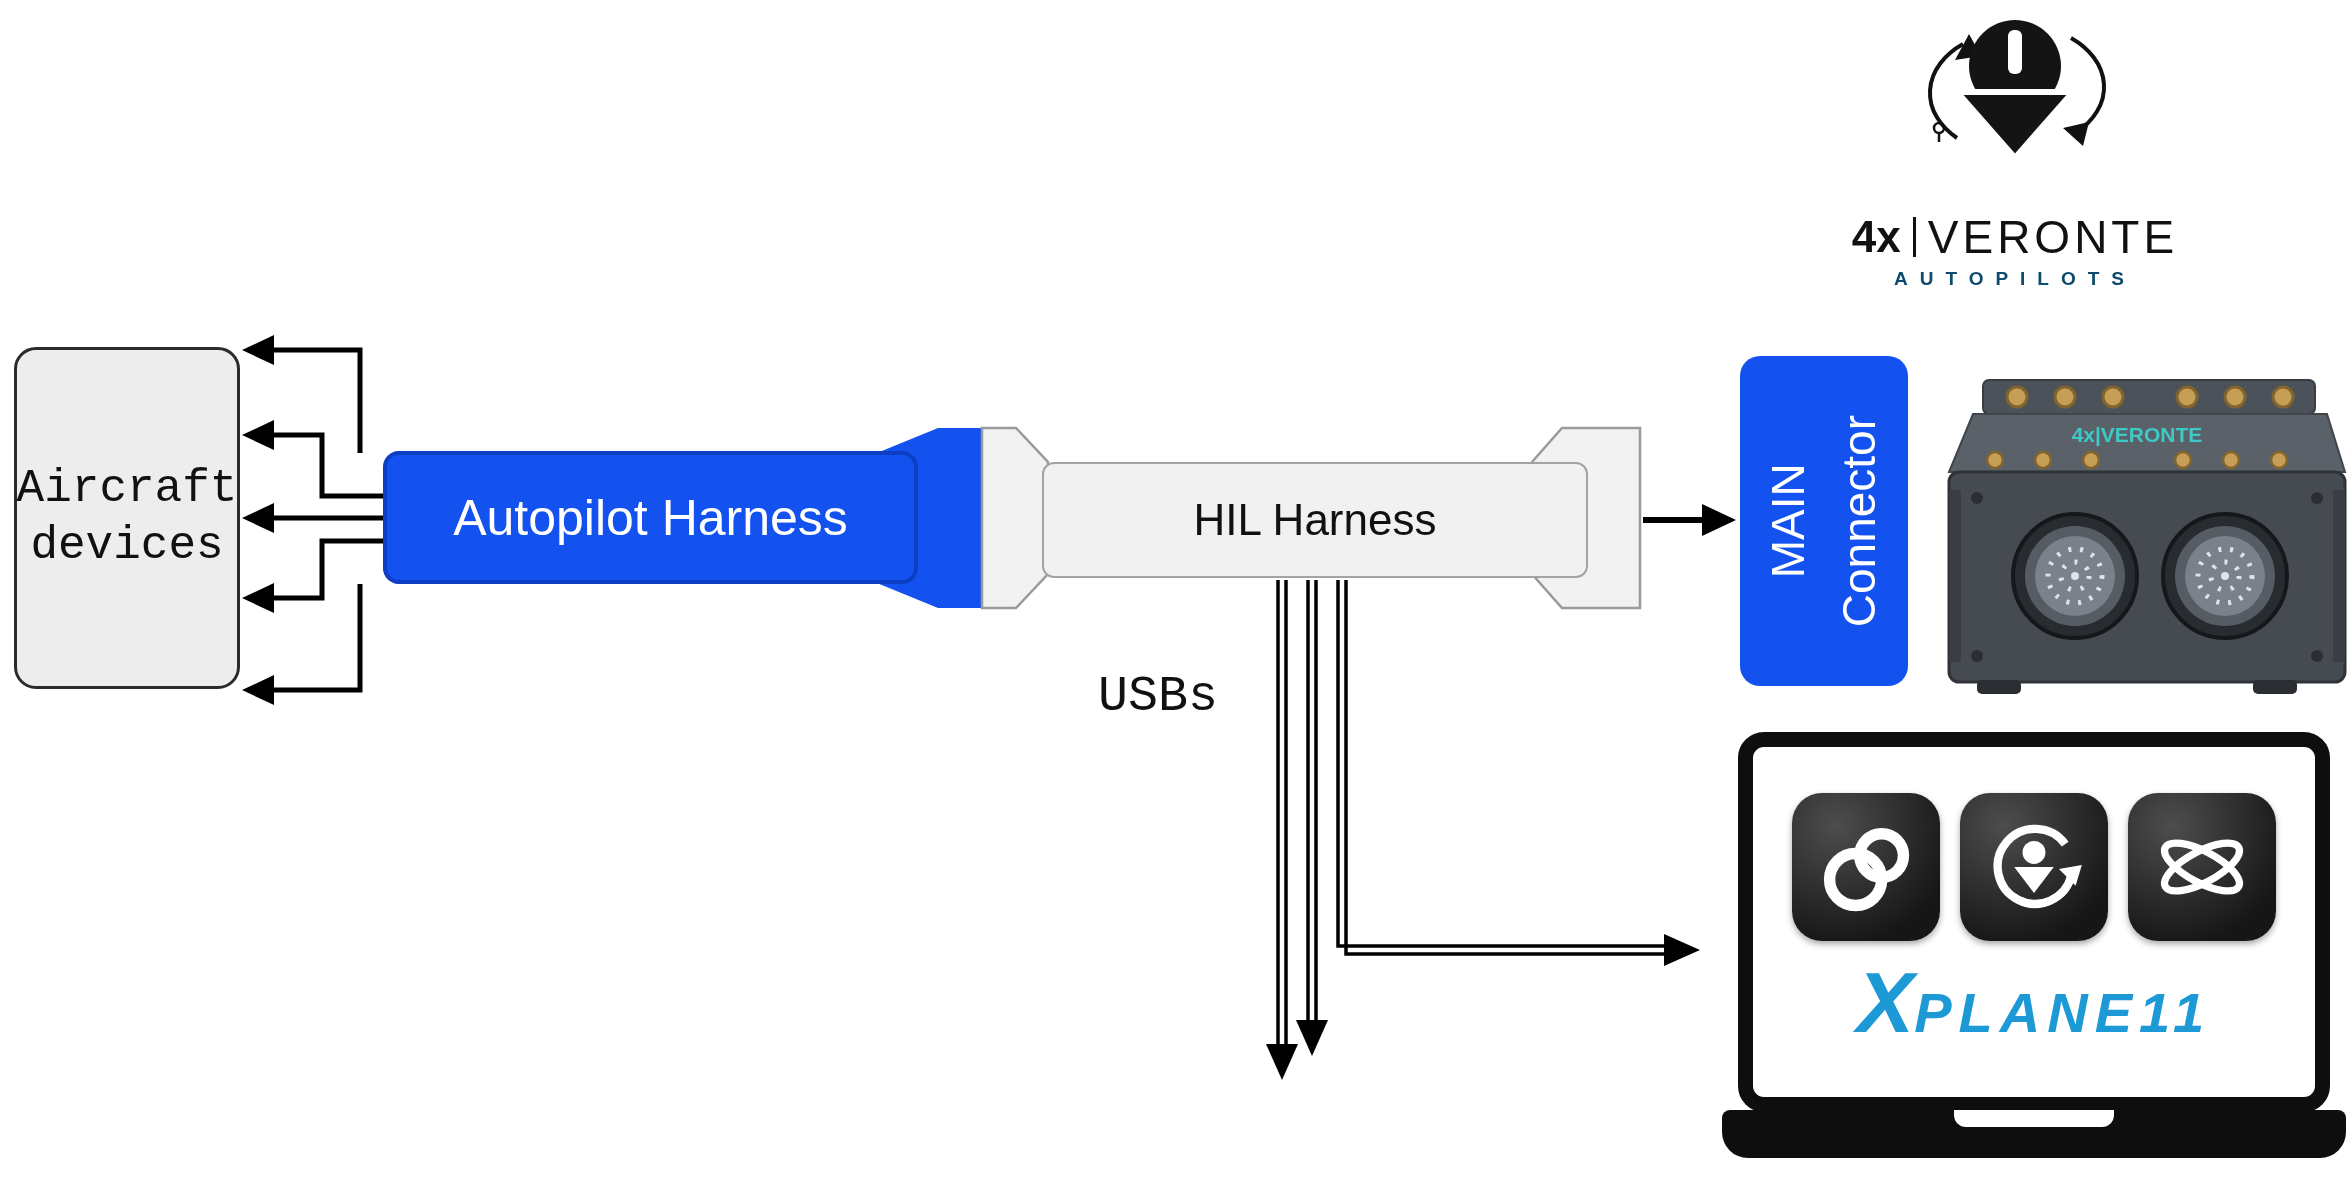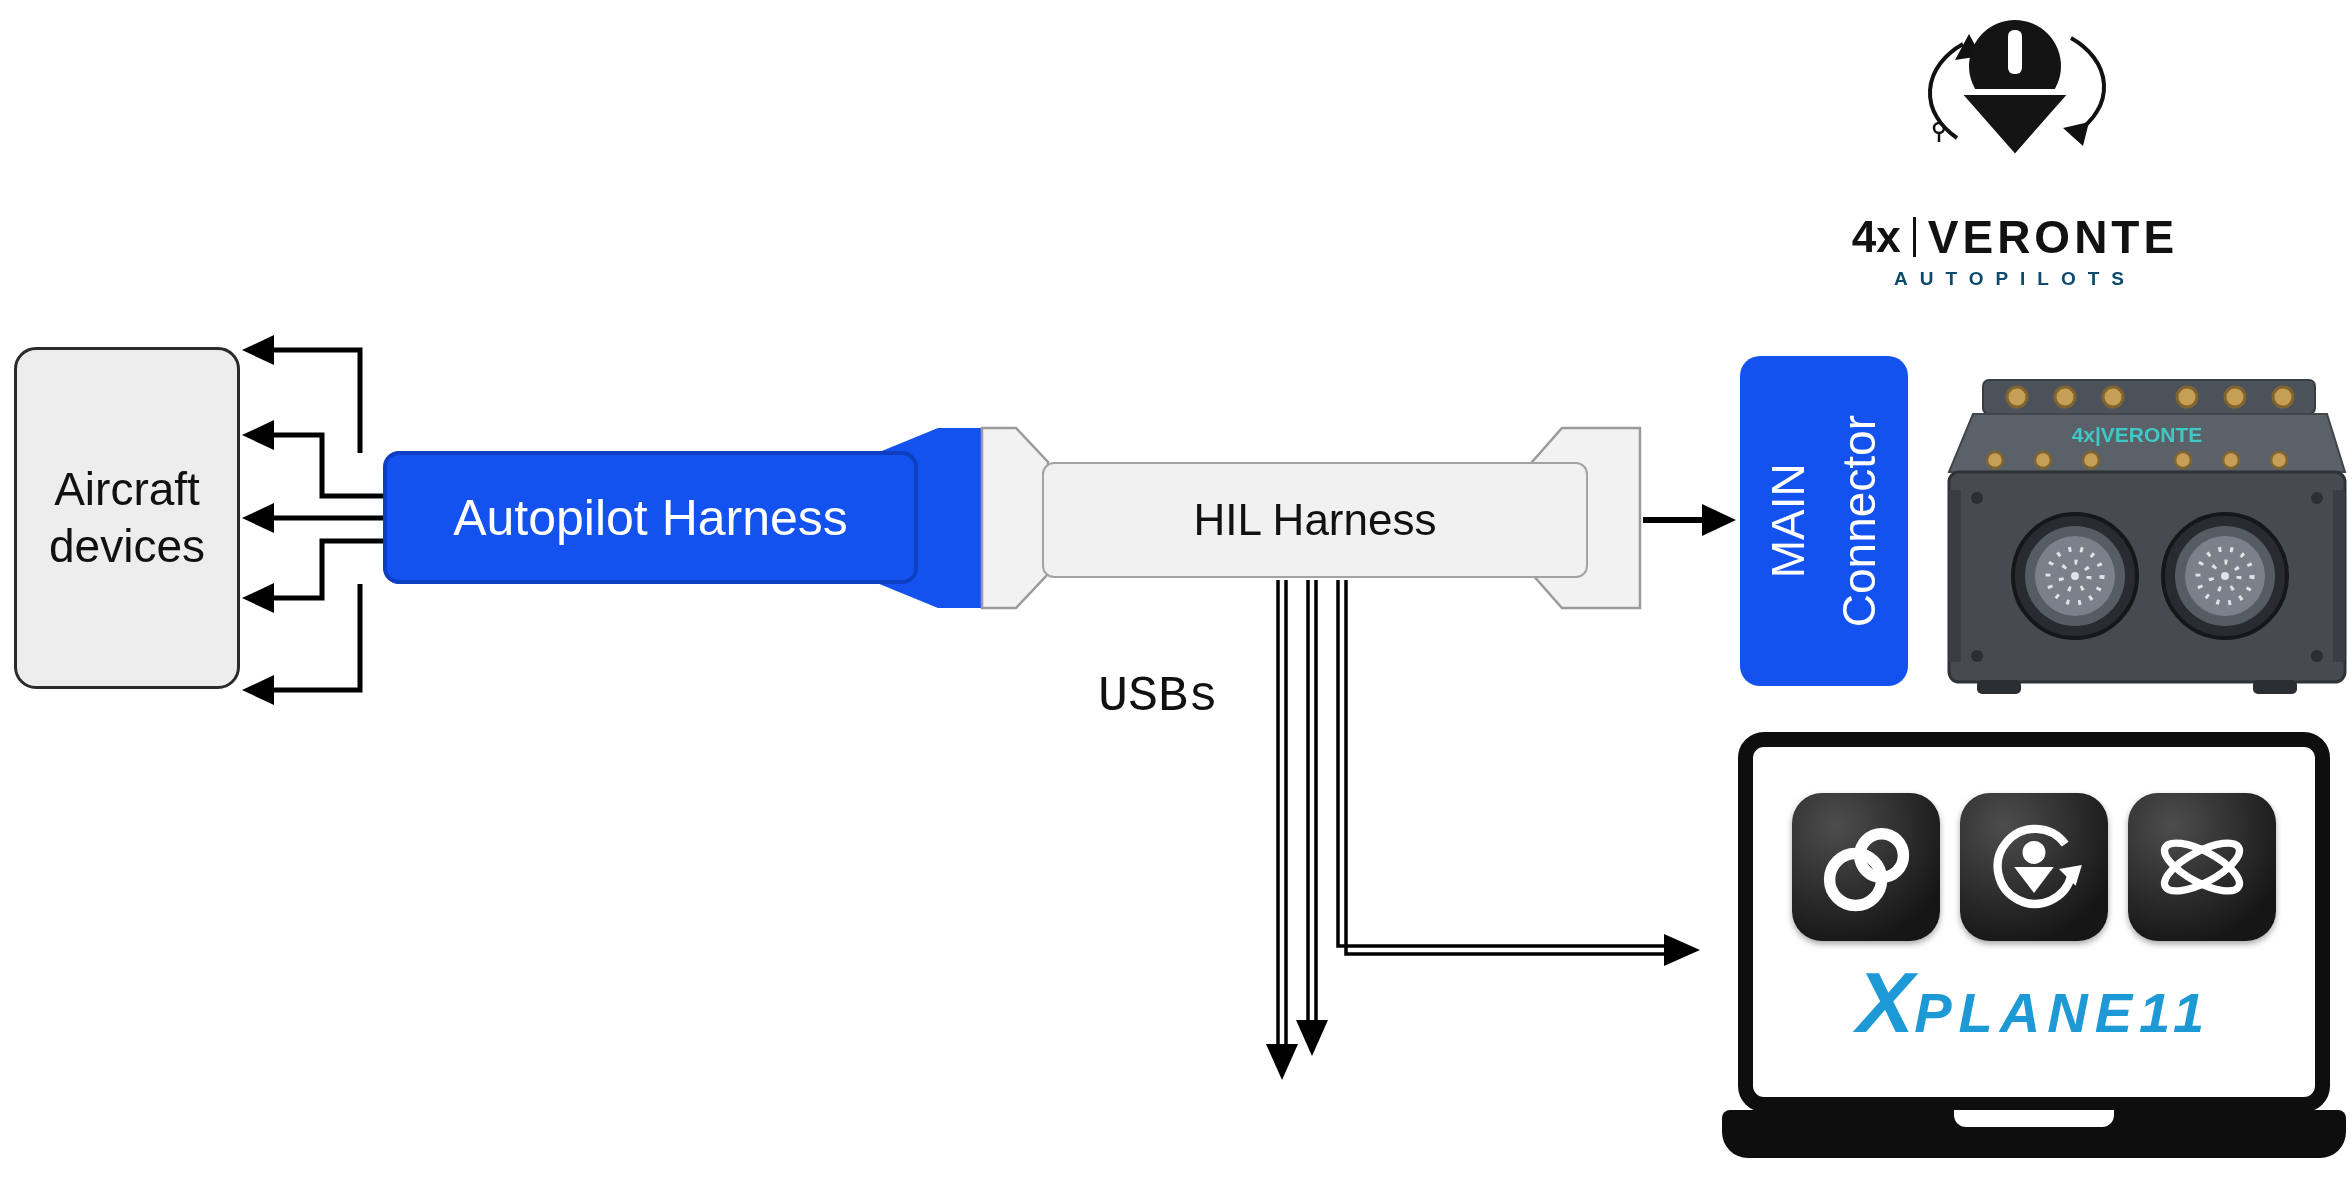--- a/index.html
+++ b/index.html
@@ -19,20 +19,21 @@
   }
   .box { position: absolute; z-index: 2; display: flex; align-items: center; justify-content: center; text-align: center; }
 
   .aircraft-box {
     left: 14px; top: 347px; width: 226px; height: 342px;
     background: #ededed;
     border: 3px solid #2b2b2b;
     border-radius: 22px;
     font-size: 46px; color: #111; line-height: 1.25;
     padding: 0 16px;
+    font-family: Liberation Mono, monospace;
   }
   .autopilot-box {
     left: 383px; top: 451px; width: 535px; height: 133px;
     background: #1352ef;
     border-radius: 16px;
     box-shadow: inset 0 0 0 4px rgba(5,25,110,0.35);
     color: #fff; font-size: 50px; align-items: center;
   }
   .hil-box {
     left: 1042px; top: 462px; width: 546px; height: 116px;
@@ -62,21 +63,21 @@
 
   
   .veronte-logo {
     position: absolute; left: 1843px; top: 6px; width: 344px;
     display: flex; flex-direction: column; align-items: center; z-index: 2;
   }
   .veronte-logo-icon { width: 220px; height: 200px; }
   .veronte-logo-row { display: flex; align-items: center; gap: 12px; margin-top: 4px; color: #111; }
   .veronte-logo-prefix { font-size: 44px; font-weight: bold; }
   .veronte-logo-divider { width: 3px; height: 40px; background: #111; }
-  .veronte-logo-name { font-size: 46px; font-weight: bold; letter-spacing: 4px; text-align: right; }
+  .veronte-logo-name { font-size: 46px; font-weight: normal; letter-spacing: 4px; text-align: right; }
   .veronte-logo-sub { font-size: 19px; font-weight: bold; letter-spacing: 12px; color: #0c4a6e; margin-top: 4px; }
 
   
   .hardware { position: absolute; left: 1925px; top: 330px; width: 424px; height: 380px; z-index: 2; }
 
   
   .laptop { position: absolute; left: 1722px; top: 732px; width: 624px; height: 426px; z-index: 2; }
   .laptop-screen {
     position: absolute; left: 16px; right: 16px; top: 0; height: 380px;
     background: #fff;

